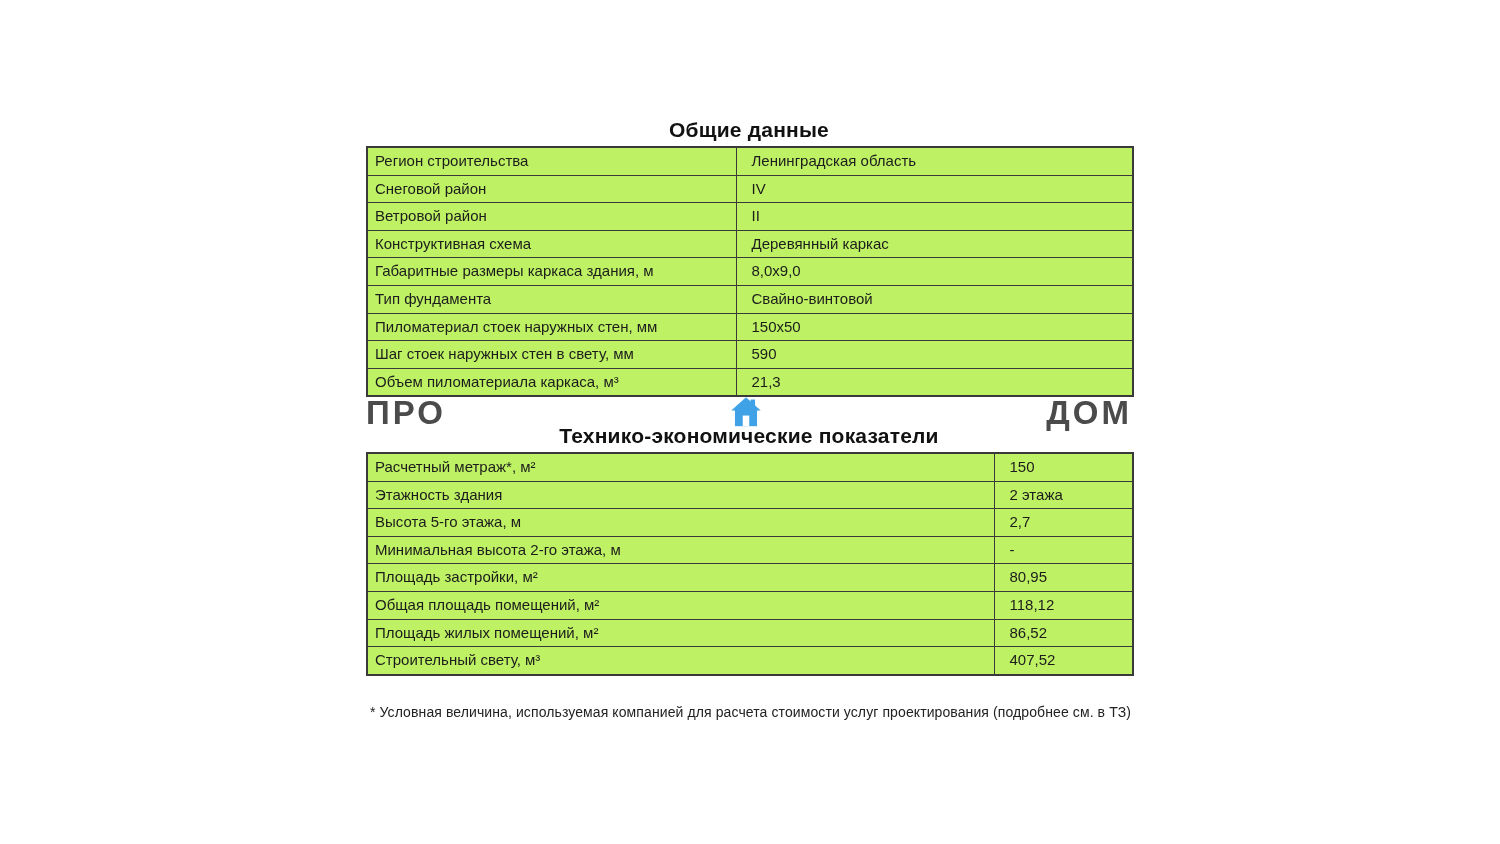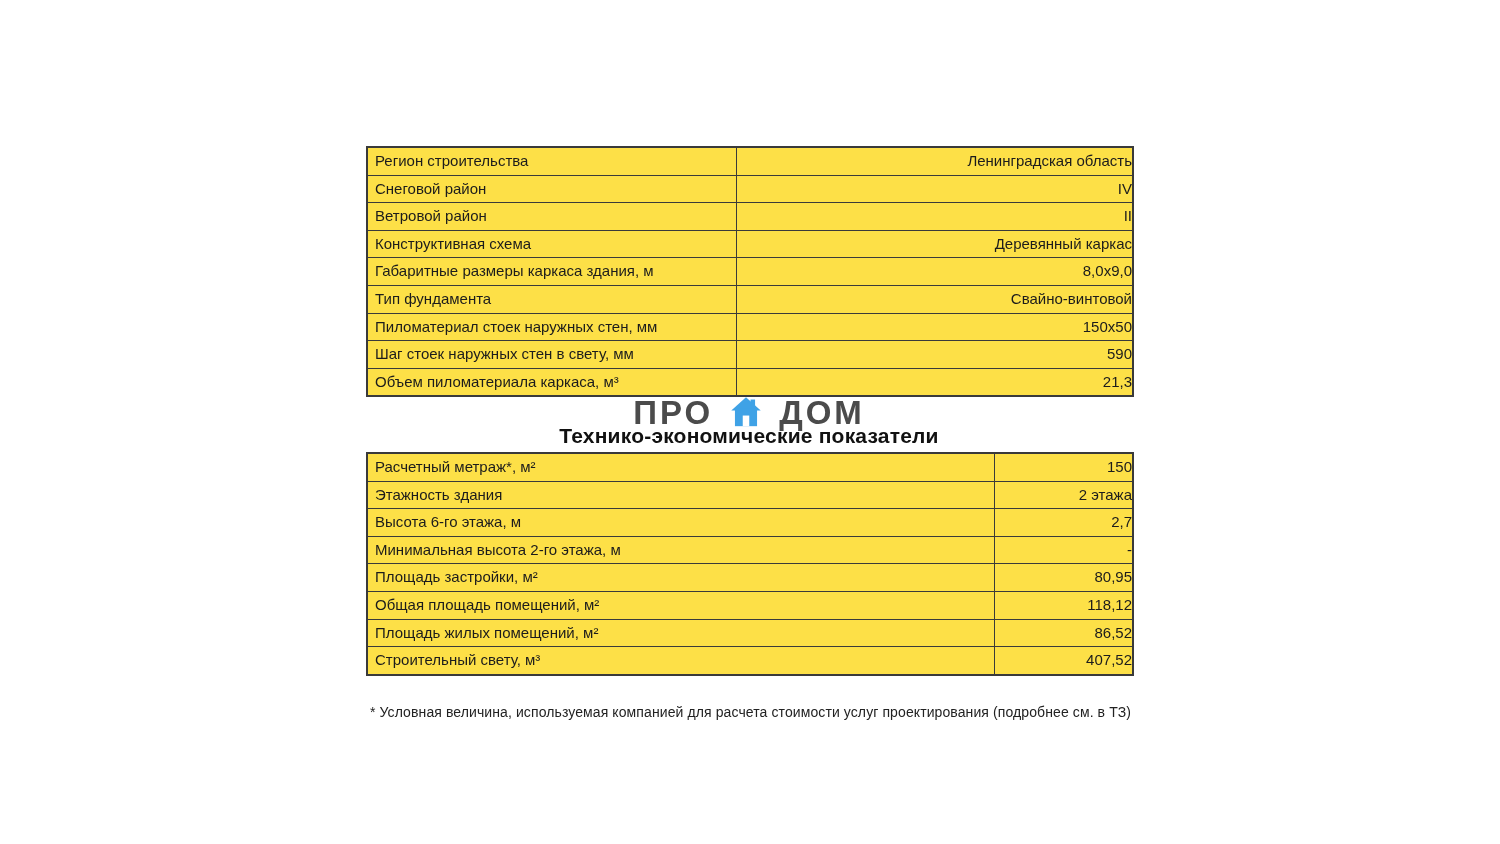--- a/index.html
+++ b/index.html
@@ -25,47 +25,47 @@
   #general-title { top: 118px; }
   #tech-title    { top: 424px; }
 
   table.data-table {
     position: absolute;
     left: 366px;
     width: 766px;
     border-collapse: collapse;
     table-layout: fixed;
     border: 2px solid #3a3a3a;
-    background: #fde047;
+    background: #bef264;
     z-index: 2;
   }
   #general-table { top: 146px; }
   #tech-table    { top: 452px; }
 
   table.data-table td {
     border: 1px solid #3a3a3a;
     height: 26.6px;
     font-size: 15px;
     line-height: 1.1;
     padding: 0 4px 0 7px;
     white-space: nowrap;
     overflow: hidden;
     color: #1c1c1c;
   }
   table.data-table td.val {
-    text-align: right;
-    padding: 0 0;
+    text-align: left;
+    padding: 0 15px;
   }
 
   .logo {
     position: absolute;
     left: 366px; top: 395px;
     width: 766px;
     display: flex;
-    justify-content: center;
+    justify-content: space-between;
     align-items: center;
     gap: 16px;
     z-index: 1;
     user-select: none;
   }
   .logo .word {
     font-size: 33px;
     font-weight: 700;
     letter-spacing: 3px;
     color: #4b4b4b;
@@ -80,20 +80,21 @@
     color: #222222;
     letter-spacing: 0.1px;
     z-index: 2;
   }
 </style>
 </head>
 <body>
 
 <div class="sheet">
 
+  <div id="general-title" class="tbl-title">Общие данные</div>
 
   <table id="general-table" class="data-table">
     <colgroup>
         <col style="width:369px">
         <col style="width:397px">
       </colgroup>
     <tbody>
       <tr>
         <td>Регион строительства</td>
         <td class="val">Ленинградская область</td>
@@ -158,21 +159,21 @@
     <tbody>
       <tr>
         <td>Расчетный метраж*, м²</td>
         <td class="val">150</td>
       </tr>
       <tr>
         <td>Этажность здания</td>
         <td class="val">2 этажа</td>
       </tr>
       <tr>
-        <td>Высота 6-го этажа, м</td>
+        <td>Высота 5-го этажа, м</td>
         <td class="val">2,7</td>
       </tr>
       <tr>
         <td>Минимальная высота 2-го этажа, м</td>
         <td class="val">-</td>
       </tr>
       <tr>
         <td>Площадь застройки, м²</td>
         <td class="val">80,95</td>
       </tr>

